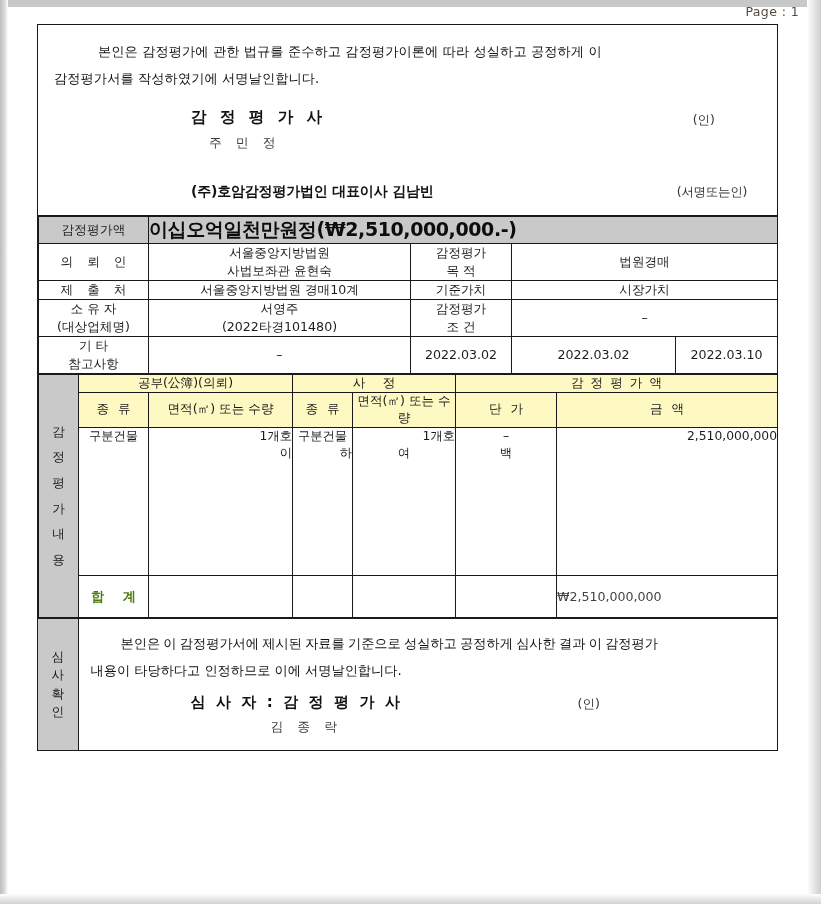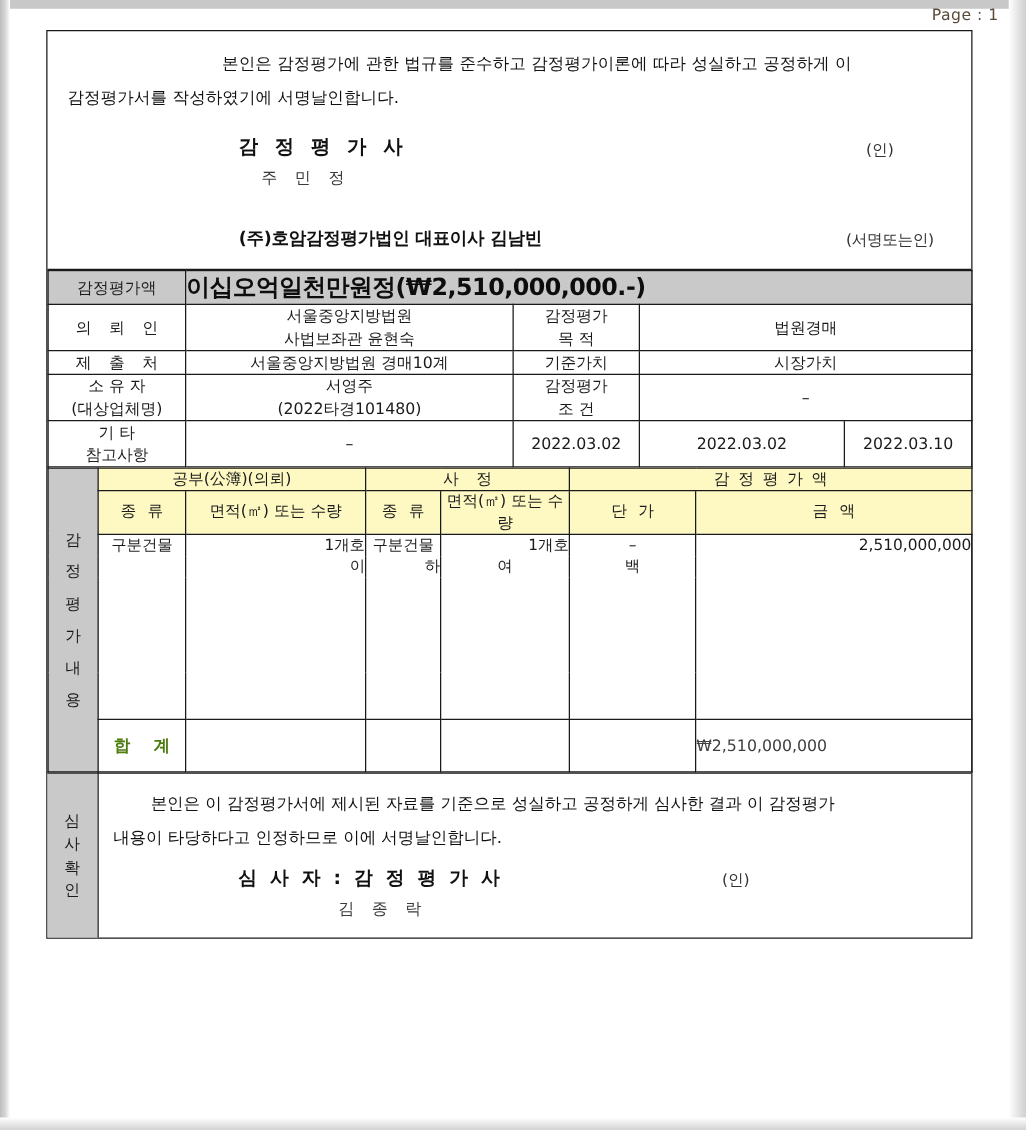--- a/index.html
+++ b/index.html
@@ -55,21 +55,21 @@
   table.t { border-collapse: collapse; width: 100%; table-layout: fixed; }
   table.t td { border: 1px solid #1a1a1a; padding: 0; vertical-align: middle; }
 
   
   .decl {
     padding: 13px 16px 14px 16px;
     font-size: 13.2px;
     color: #111;
     line-height: 2.05;
   }
-  .decl .ln1 { text-indent: 44px; letter-spacing: 0.1px; text-align: center; }
+  .decl .ln1 { text-indent: 44px; letter-spacing: 0.1px; }
   .decl .ln2 { letter-spacing: 0.1px; }
   .sigrow {
     position: relative;
     margin-top: 10px;
     height: 26px;
   }
   .sig-title {
     position: absolute; left: 137px; top: 0;
     font-size: 15.5px; font-weight: bold; color: #111;
     letter-spacing: 4.0px;
@@ -125,35 +125,35 @@
     line-height: 1.0;
     padding: 4px 0;
   }
   .vlabel span { display: block; margin: 13px 0; }
   .vlabel.audit span { margin: 6px 0; }
 
   .hdr {
     background: #fef9c3; text-align: center;
     font-size: 12.6px; color: #1b1b1b; padding: 6px 2px;
   }
-  .hdr.wide { letter-spacing: 5px; text-indent: 5px; }
+  .hdr.wide { letter-spacing: 5px; text-indent: 5px; font-family: Liberation Mono, monospace; }
   .hdr.wide2 { letter-spacing: 2.5px; text-indent: 2.5px; margin-top: 16px; }
   .hdr.wide3 { letter-spacing: 1.5px; text-indent: 1.5px; }
 
   .body-cell { font-size: 12.3px; color: #1b1b1b; padding: 7px 7px; }
   .ta-l { text-align: center; }
   .ta-c { text-align: center; }
   .ta-r { text-align: right; }
   .total-label { font-size: 13.2px; font-weight: bold; letter-spacing: 7px; text-indent: 7px; text-align: center; color:#4d7c0f; }
   .total-val { font-size: 12.6px; text-align: left; padding-right: 8px; color: #404040; }
 
   
   .audit-body { padding: 12px 14px 14px 12px; }
   .audit-body .ln { font-size: 13.2px; color: #111; line-height: 2.0; }
-  .audit-body .ln1 { text-indent: 30px; }
+  .audit-body .ln1 { text-indent: 30px; font-family: Liberation Serif, serif; }
   .auditsig { position: relative; margin-top: 9px; height: 24px; }
   .auditsig .t1 {
     position: absolute; left: 100px; top: 0;
     font-size: 15px; font-weight: bold; color: #111; letter-spacing: 2.6px; text-align: right;
   }
   .auditsig .t2 {
     position: absolute; left: 487px; top: 3px;
     font-size: 12.5px; color: #333;
   }
   .audit-name {

